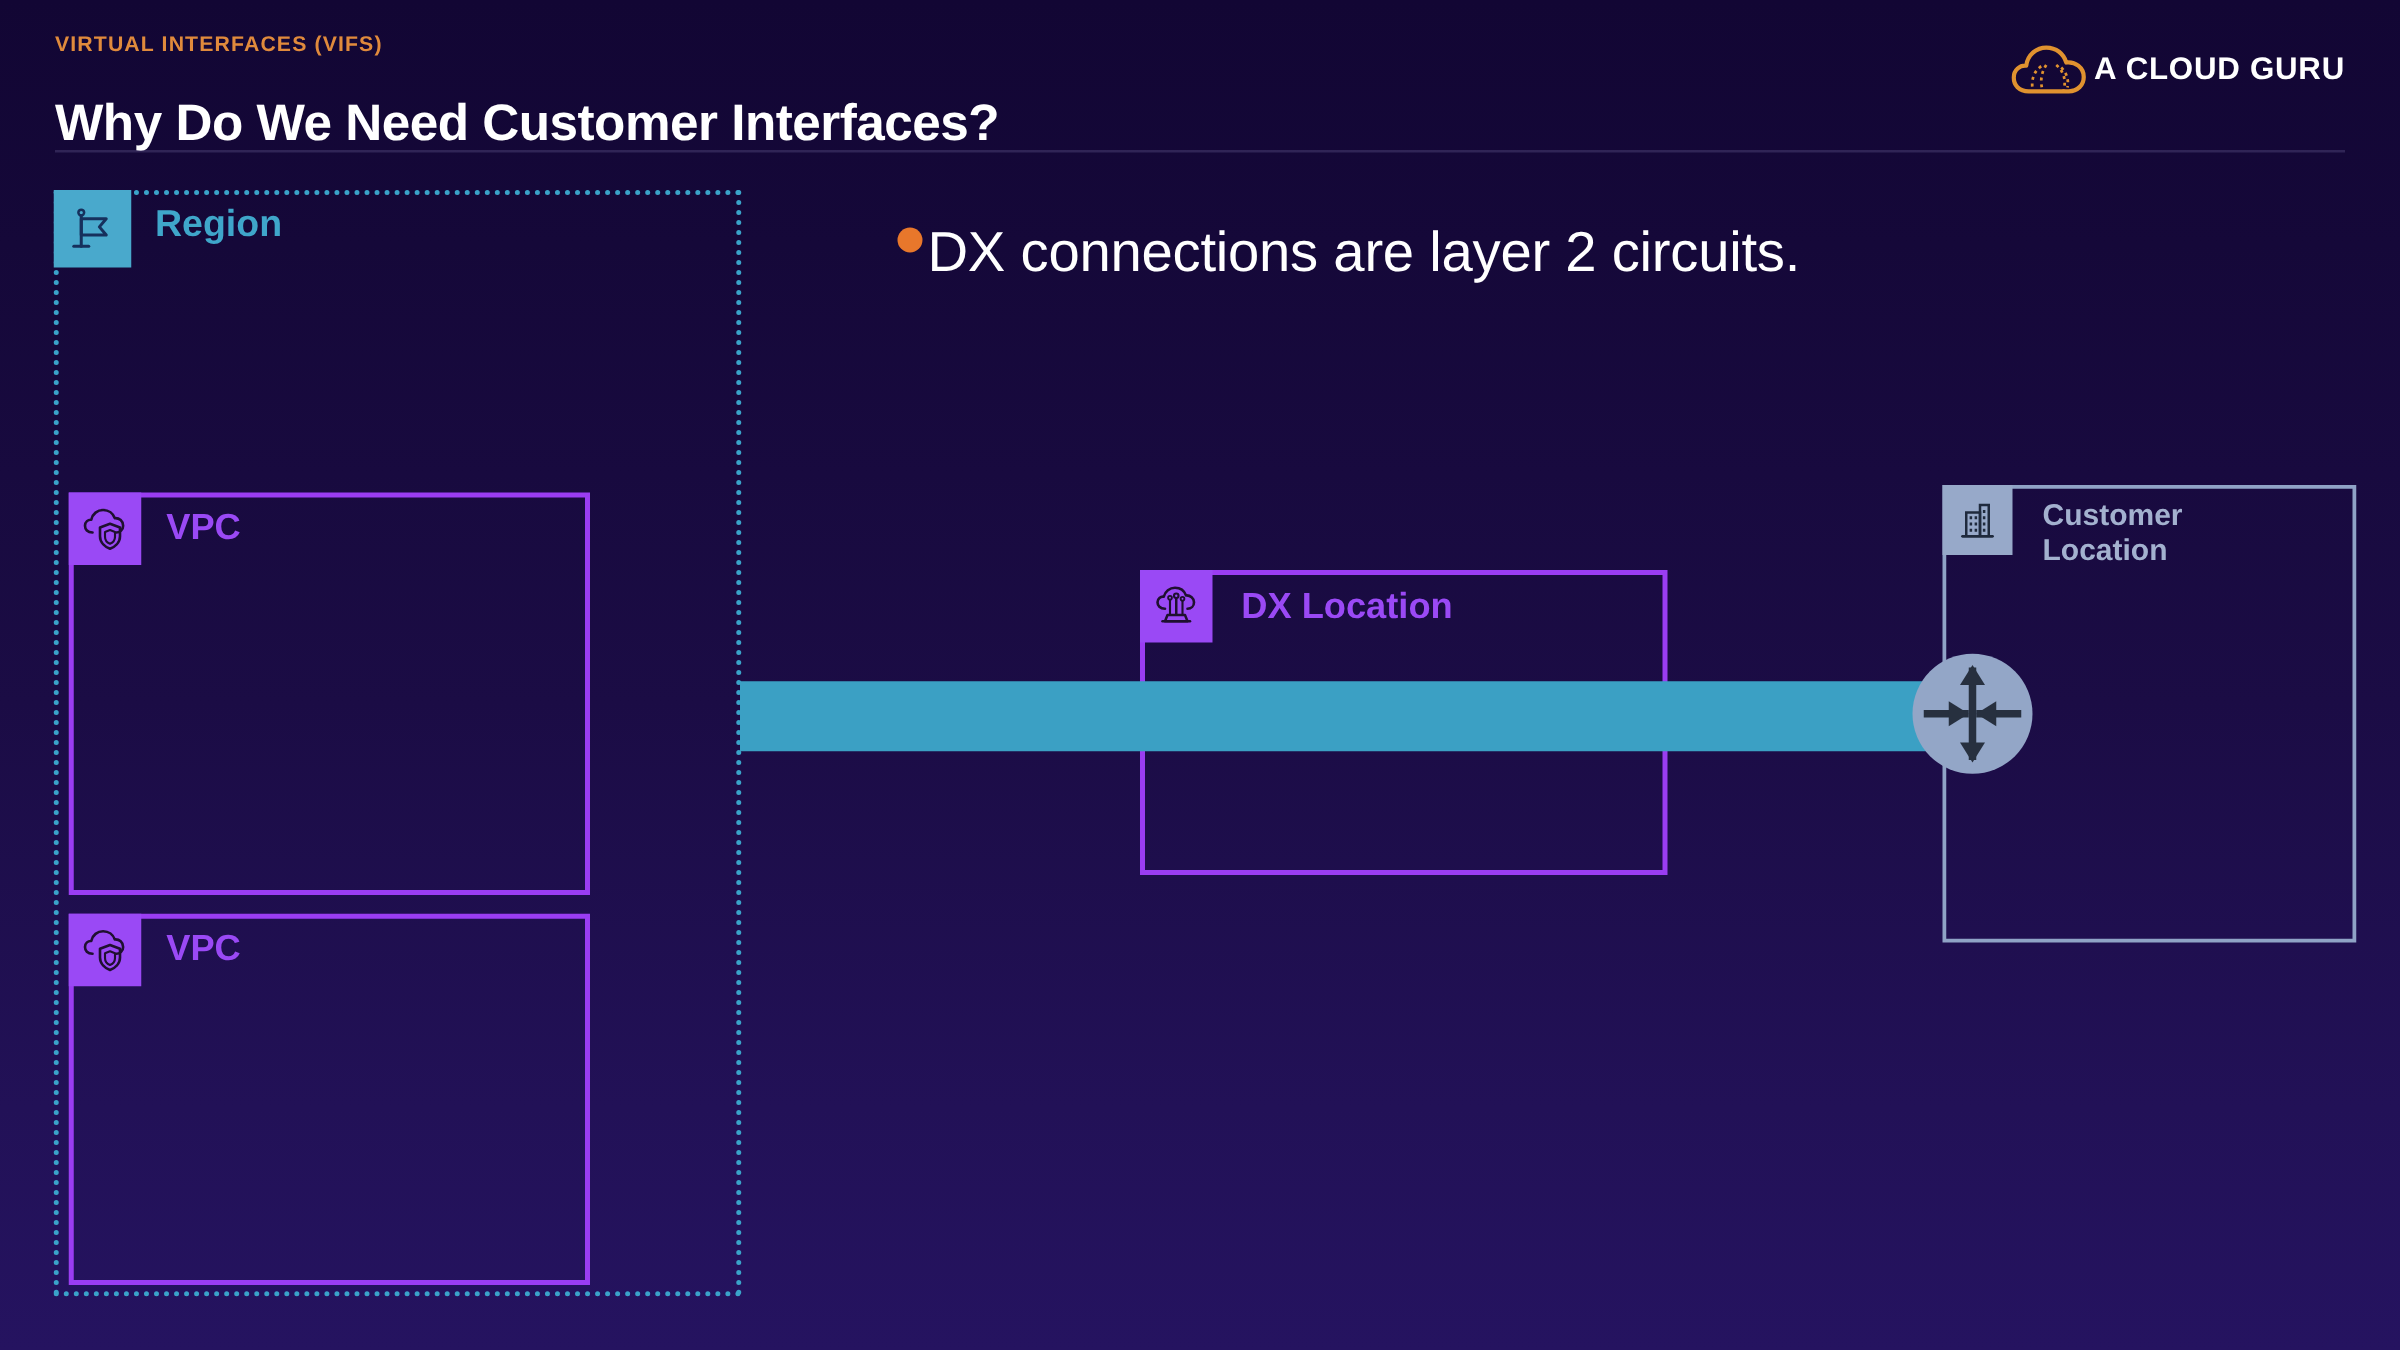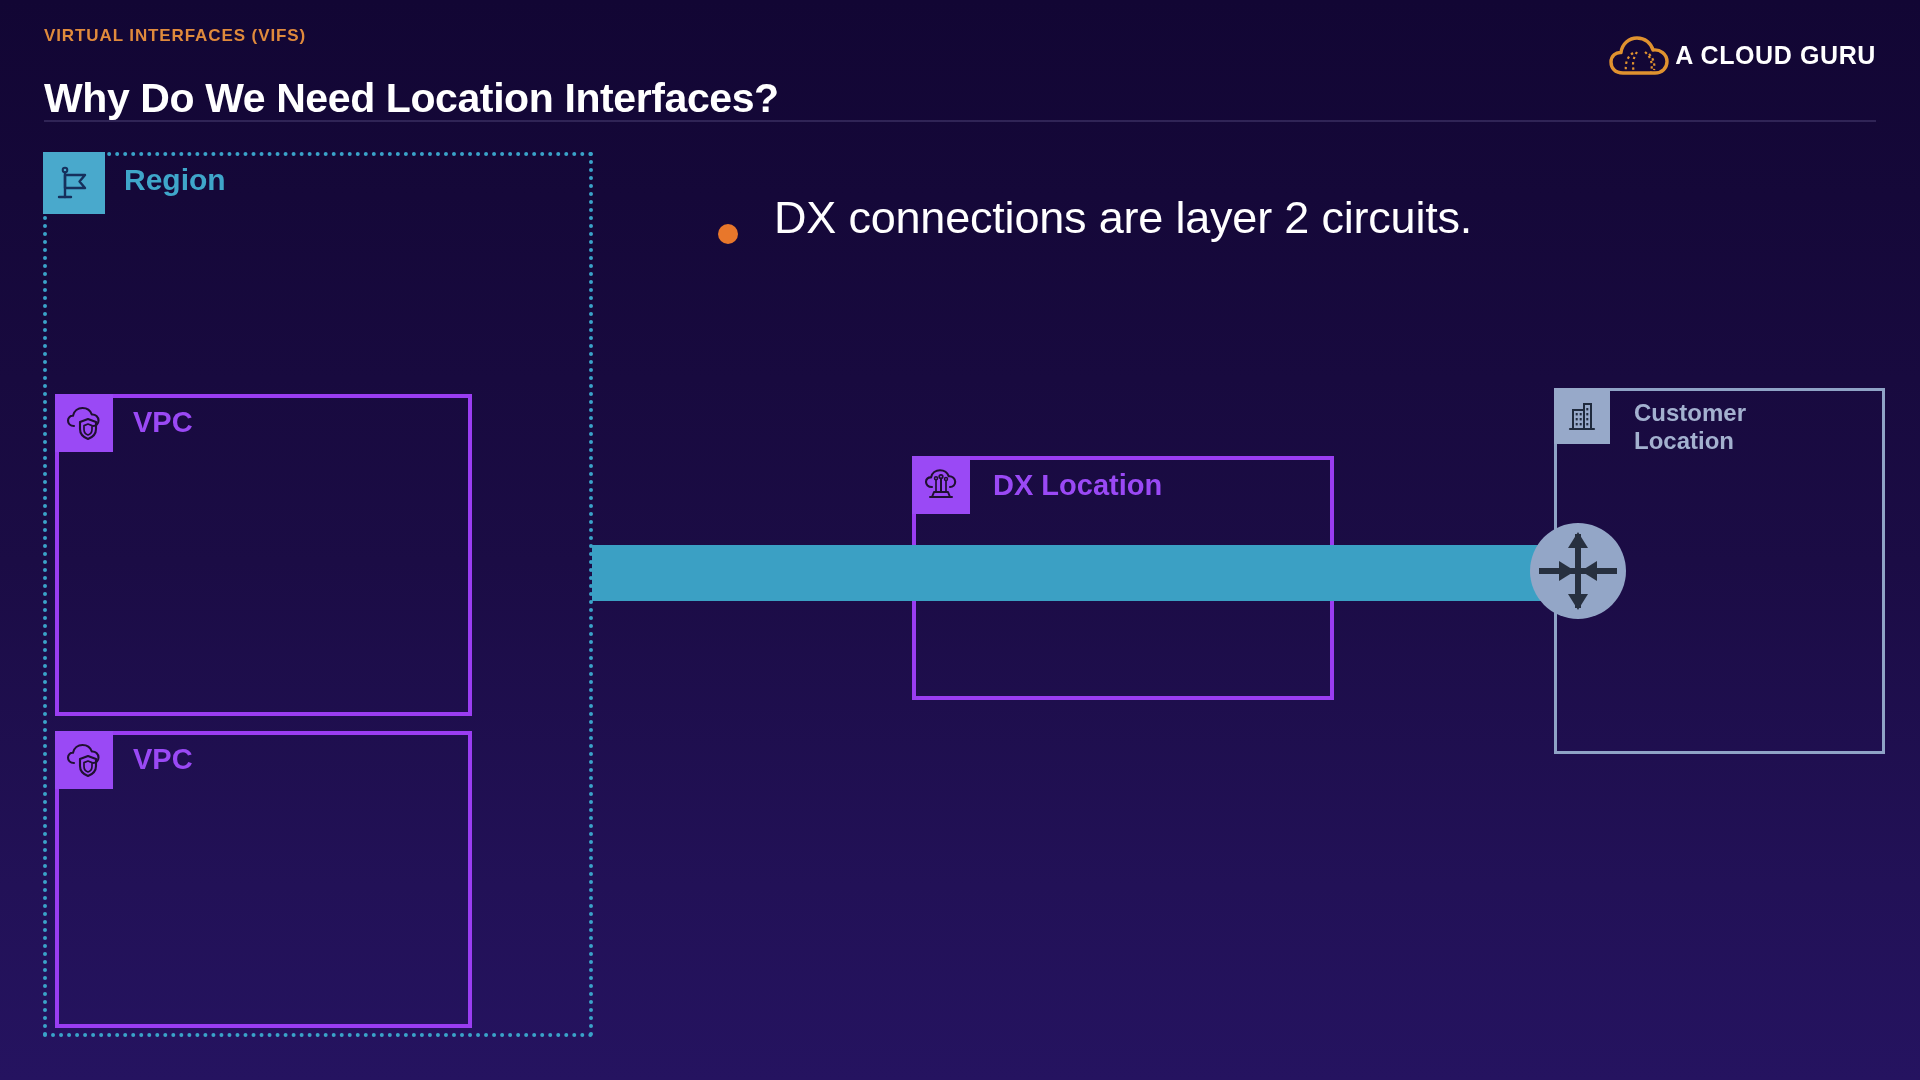--- a/index.html
+++ b/index.html
@@ -67,24 +67,24 @@
     font-size: 25px;
     font-weight: bold;
     letter-spacing: 0.6px;
     color: #ffffff;
     white-space: nowrap;
   }
 
   
   #bullet-row {
     position: absolute;
-    left: 718px; top: 192px;
+    left: 718px; top: 176px;
     display: flex;
-    align-items: flex-end;
-    gap: 36px;
+    align-items: flex-start;
+    gap: 4px;
   }
   #bullet-dot {
     width: 20px; height: 20px;
     border-radius: 50%;
     background: #e8772b;
     flex: 0 0 auto;
     margin-top: 6px;
   }
   #bullet-text {
     font-size: 45px;
@@ -200,21 +200,21 @@
     width: 100px; height: 100px;
   }
 </style>
 </head>
 <body>
 
 <div id="slide">
 
   <div id="header">
     <div id="eyebrow">VIRTUAL INTERFACES (VIFS)</div>
-    <h1 id="slide-title">Why Do We Need Location Interfaces?</h1>
+    <h1 id="slide-title">Why Do We Need Customer Interfaces?</h1>
 
     <div id="logo">
       <span id="logo-mark-wrap">
         <svg id="logo-mark" viewBox="0 0 66 44" aria-hidden="true">
           <path d="M14 40 C6 40 2 35 2 29 C2 23 7 19 12 19.5 C13 11 20 5 28 5 C36 5 42 10 44 17 C51 16 58 21 58 28.5 C58 35 53 40 46 40 Z" fill="none" stroke="#e0922f" stroke-width="3.4" stroke-linejoin="round"></path>
           <path d="M24 20 C18 24 16 31 17 38" fill="none" stroke="#e0922f" stroke-width="2.2" stroke-dasharray="2.4 3"></path>
           <path d="M28 19 C24 25 23 32 25 39" fill="none" stroke="#e0922f" stroke-width="2.2" stroke-dasharray="2.4 3"></path>
           <path d="M36 19 C42 24 44 31 42 39" fill="none" stroke="#e0922f" stroke-width="2.2" stroke-dasharray="2.4 3"></path>
           <path d="M40 21 C45 26 46 32 45 37" fill="none" stroke="#e0922f" stroke-width="2.2" stroke-dasharray="2.4 3"></path>
         </svg>

